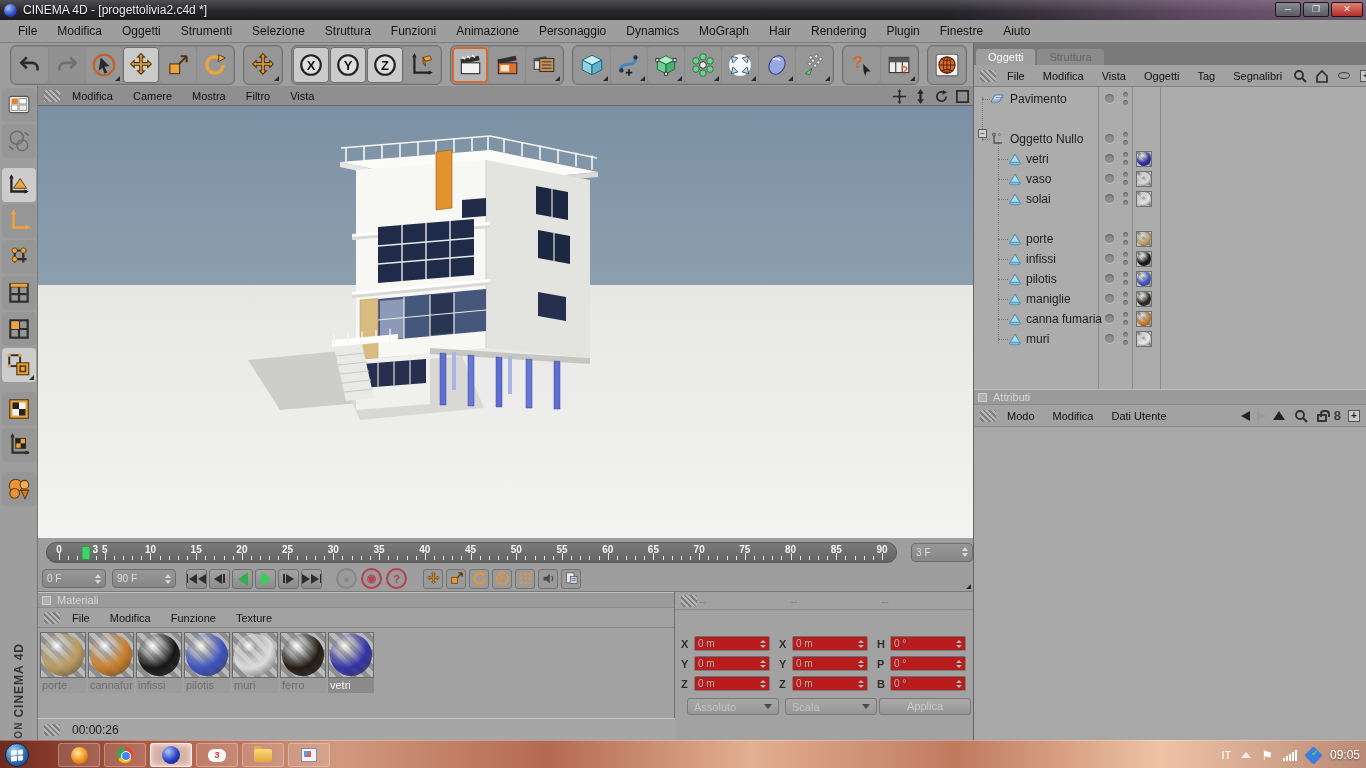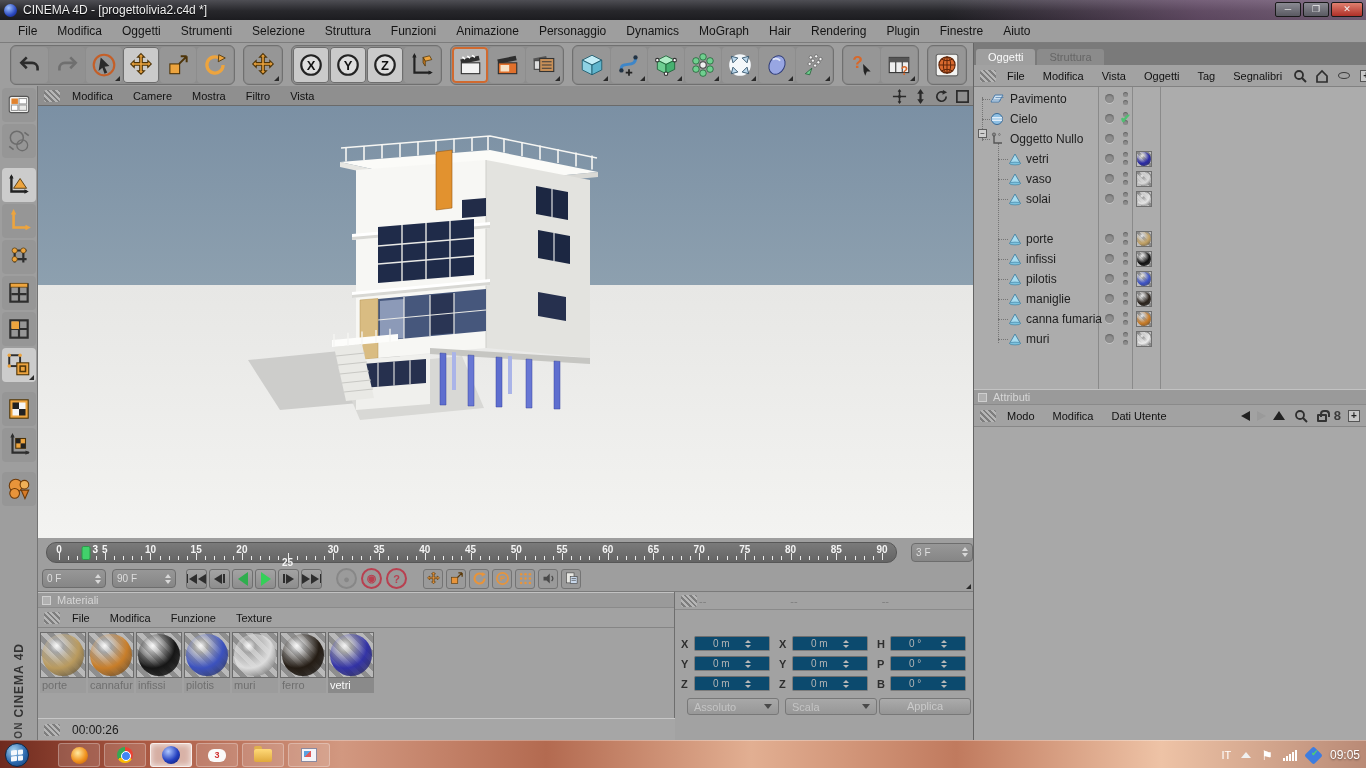--- a/index.html
+++ b/index.html
@@ -115,21 +115,21 @@
 .mlabel{height:15px;font-size:11px;color:#6f6f6f;text-align:left;padding-left:2px;line-height:15px;background:#9c9c9c;overflow:hidden;white-space:nowrap}
 .mat.sel .mlabel{color:#fafafa;background:#8a8a8a}
 #statusbar{position:absolute;left:38px;top:718px;width:637px;height:22px;background:#a6a6a6;border-top:1px solid #c6c6c6;display:flex;align-items:center;gap:10px;padding-left:4px}
 #statusbar .time{font-size:12px;color:#1a1a1a}
 
 #coordpanel{position:absolute;left:675px;top:592px;width:298px;height:148px;background:#a2a2a2}
 #coord-sub{height:18px;display:flex;align-items:center;gap:0;border-bottom:1px solid #8a8a8a;padding-left:4px}
 .coord-hdr{font-size:11px;color:#7e7e7e;width:97px}
 .crow{position:absolute;display:flex;align-items:center;gap:3px}
 .clabel{font-size:11px;font-weight:bold;color:#2e2e2e;width:10px}
-.cfield{width:76px;height:15px;background:#0c4a6e;border:1px solid #7c7c7c;border-top-color:#6f6f6f;border-radius:2px;color:#b4b4b4;font-size:10px;display:flex;align-items:center;padding:0 18px}
+.cfield{width:76px;height:15px;background:#b91c1c;border:1px solid #7c7c7c;border-top-color:#6f6f6f;border-radius:2px;color:#b4b4b4;font-size:10px;display:flex;align-items:center;padding:0 3px}
 .cfield .spin i{border-left-width:3px;border-right-width:3px}
 .cfield .spin .up{border-bottom:3px solid #b8b8b8}
 .cfield .spin .dn{border-top:3px solid #b8b8b8}
 .dropdown{width:92px;height:17px;background:linear-gradient(180deg,#a8a8a8,#979797);border:1px solid #787878;border-radius:3px;color:#c4c4c4;font-size:11px;display:flex;align-items:center;padding:0 6px}
 .dropdown .caret{margin-left:auto;width:0;height:0;border-left:4px solid transparent;border-right:4px solid transparent;border-top:5px solid #4a4a4a}
 .applybtn{width:92px;height:17px;background:linear-gradient(180deg,#ababab,#959595);border:1px solid #787878;border-radius:3px;color:#cacaca;font-size:11px;text-align:center;line-height:15px}
 
 #taskbar{position:absolute;left:0;top:740px;width:1366px;height:28px;background:linear-gradient(90deg,#6e2a1e,#a85640 10%,#d29880 25%,#b36a50 40%,#e2af92 55%,#c07a5e 70%,#eec3a6 85%,#b98a76 100%);border-top:1px solid rgba(255,255,255,.3)}
 #orb{position:absolute;left:5px;top:2px;width:24px;height:24px;border-radius:50%;background:radial-gradient(circle at 35% 30%,#a8d4f0,#2f6cb0 55%,#123a70);border:1px solid #0c2848;display:flex;align-items:center;justify-content:center}
 #orb .flag{width:12px;height:11px;display:grid;grid-template-columns:1fr 1fr;grid-template-rows:1fr 1fr;gap:1px;transform:skewY(-6deg)}
@@ -667,34 +667,20 @@
         <span class="om-ico" style="left:16px"><svg viewBox="0 0 14 14">
             <polygon points="1,10 5,3 13,3 9,10" fill="#cfe2f2" stroke="#4a7aa8"></polygon>
             <path d="M3,8 h8 M5.5,5.5 h8" stroke="#4a7aa8" stroke-width=".7"></path>
           </svg></span>
         <span class="om-label" style="left:36px">Pavimento</span>
         <span class="dot1"></span>
         <span class="dots2">
           <i></i>
           <i></i>
         </span>
-      </div>
-      <div class="om-row" style="top: 22px;">
-        <span class="tdash" style="left:8px;top:10px;width:8px"></span>
-        <span class="om-ico" style="left:16px"><svg viewBox="0 0 14 14">
-            <circle cx="7" cy="7" r="5.5" fill="#8fc0e4" stroke="#3a6a96"></circle>
-            <path d="M2 5.5h10 M1.5 7h11 M2 8.5h10" stroke="#e8f2fa" stroke-width=".9"></path>
-          </svg></span>
-        <span class="om-label" style="left:36px">Cielo</span>
-        <span class="dot1"></span>
-        <span class="dots2">
-          <i></i>
-          <i></i>
-        </span>
-        <span class="checkmark">✔</span>
       </div>
       <div class="om-row" style="top: 42px;">
         <span class="expander">−</span>
         <span class="tdash" style="left:8px;top:10px;width:8px"></span>
         <span class="om-ico" style="left:16px"><svg viewBox="0 0 14 14">
             <path d="M4 2 v9 h8" fill="none" stroke="#555" stroke-width="1.4"></path>
             <circle cx="4" cy="2.5" r="1.6" fill="#888" stroke="#333" stroke-width=".5"></circle>
             <text x="8" y="7" font-size="7" fill="#444" font-family="Liberation Sans,sans-serif">°</text>
           </svg></span>
         <span class="om-label" style="left:36px">Oggetto Nullo</span>
@@ -903,21 +889,21 @@
         <i class="tk" style="left: 18.8889%;"></i>
         <i class="tk" style="left: 20%;"></i>
         <i class="tk" style="left: 21.1111%;"></i>
         <i class="tk mj" style="left: 22.2222%;"></i>
         <b class="tkl" style="left: 22.2222%;">20</b>
         <i class="tk" style="left: 23.3333%;"></i>
         <i class="tk" style="left: 24.4444%;"></i>
         <i class="tk" style="left: 25.5556%;"></i>
         <i class="tk" style="left: 26.6667%;"></i>
         <i class="tk mj" style="left: 27.7778%;"></i>
-        <b class="tkl" style="left: 27.7778%; margin-top: 13px;">25</b>
+        <b class="tkl" style="left: 27.7778%;">25</b>
         <i class="tk" style="left: 28.8889%;"></i>
         <i class="tk" style="left: 30%;"></i>
         <i class="tk" style="left: 31.1111%;"></i>
         <i class="tk" style="left: 32.2222%;"></i>
         <i class="tk mj" style="left: 33.3333%;"></i>
         <b class="tkl" style="left: 33.3333%;">30</b>
         <i class="tk" style="left: 34.4444%;"></i>
         <i class="tk" style="left: 35.5556%;"></i>
         <i class="tk" style="left: 36.6667%;"></i>
         <i class="tk" style="left: 37.7778%;"></i>

